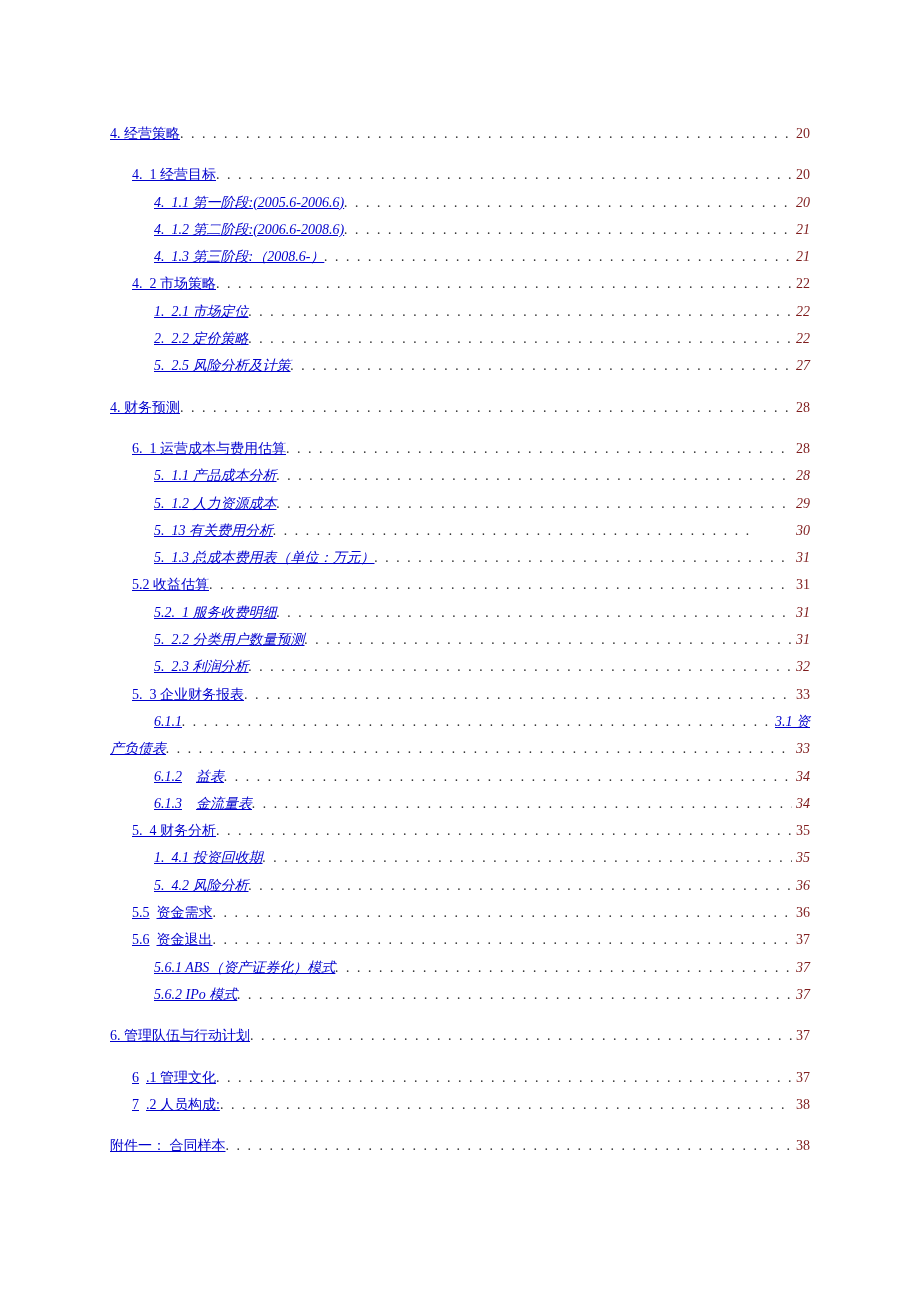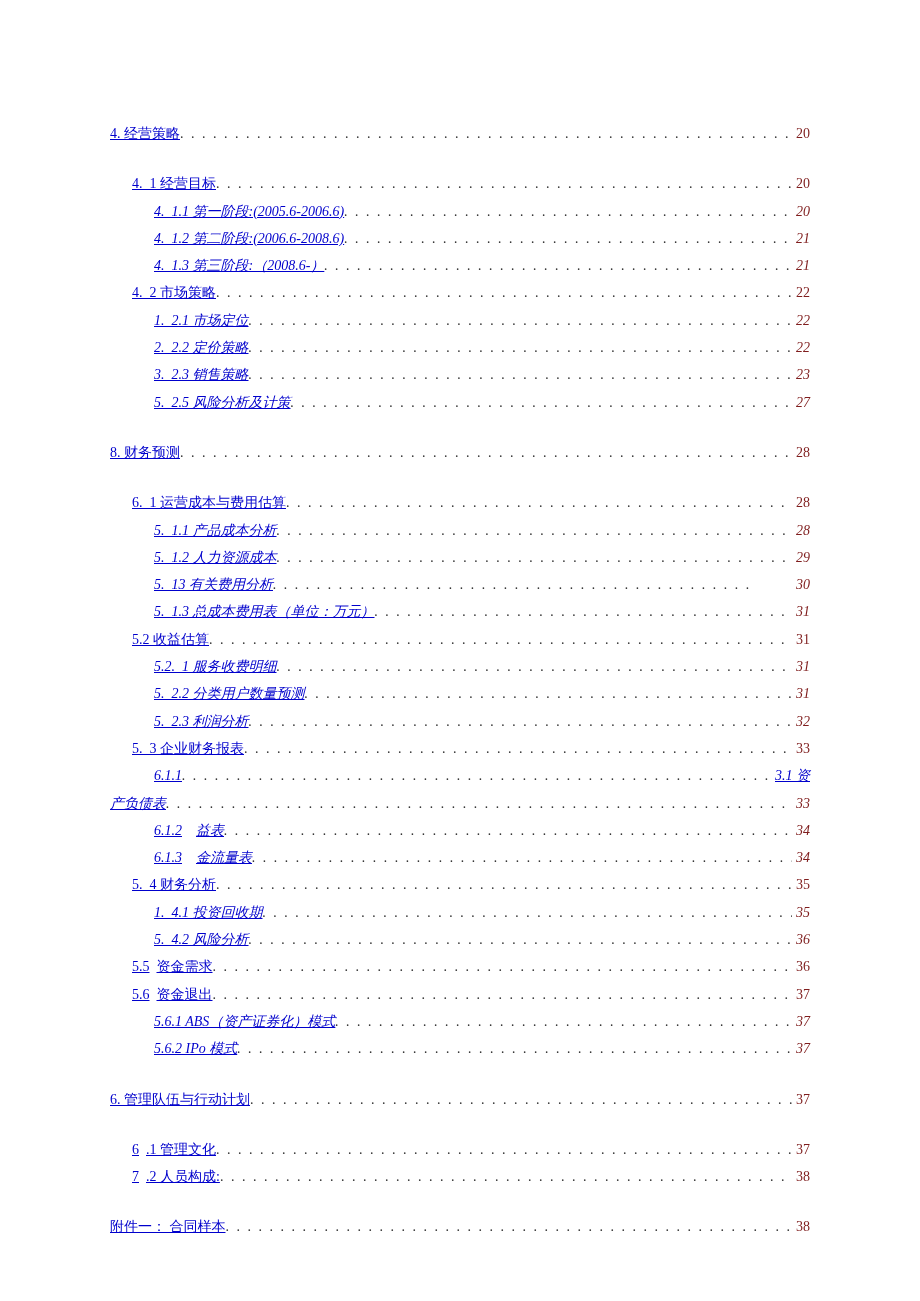--- a/index.html
+++ b/index.html
@@ -36,21 +36,21 @@
     content: ". . . . . . . . . . . . . . . . . . . . . . . . . . . . . . . . . . . . . . . . . . . . . . . . . . . . . . . . . . . . . . . . . . . . . . . . . . . . . . . . . . . . . . . . . . . . . . . . . . . . . . . . . . . . . . . . . . . . . . . . . . . . . . . . . . . . . . . . . . . . . . . . . . . . . .";
   }
   .pagenum {
     padding-left: 4px;
     color: #7f1d1d;
   }
   .lvl0 { padding-left: 0; }
   .lvl1 { padding-left: 22px; }
   .lvl2 { padding-left: 44px; }
   .italic { font-style: italic; }
-  .section-gap { margin-top: 23px; }
+  .section-gap { margin-top: 14px; }
 </style>
 </head>
 <body>
 
 <div class="page" id="toc-container">
     <div class="toc-row lvl0">
       <span class="toc-link">4. 经营策略</span>
       <span class="dots"></span>
       <span class="pagenum">20</span>
     </div>
@@ -83,31 +83,26 @@
       <span class="toc-link">1.&nbsp;&nbsp;2.1 市场定位</span>
       <span class="dots"></span>
       <span class="pagenum" style="font-style: italic;">22</span>
     </div>
     <div class="toc-row lvl2 italic">
       <span class="toc-link">2.&nbsp;&nbsp;2.2 定价策略</span>
       <span class="dots"></span>
       <span class="pagenum" style="font-style: italic;">22</span>
     </div>
     <div class="toc-row lvl2 italic">
-      <span class="toc-link">3.&nbsp;&nbsp;2.3 销售策略</span>
-      <span class="dots"></span>
-      <span class="pagenum" style="font-style: italic;">23</span>
-    </div>
-    <div class="toc-row lvl2 italic">
       <span class="toc-link">5.&nbsp;&nbsp;2.5 风险分析及计策</span>
       <span class="dots"></span>
       <span class="pagenum" style="font-style: italic;">27</span>
     </div>
     <div class="toc-row lvl0 section-gap">
-      <span class="toc-link">8. 财务预测</span>
+      <span class="toc-link">4. 财务预测</span>
       <span class="dots"></span>
       <span class="pagenum">28</span>
     </div>
     <div class="toc-row lvl1 section-gap">
       <span class="toc-link">6.&nbsp;&nbsp;1 运营成本与费用估算</span>
       <span class="dots"></span>
       <span class="pagenum">28</span>
     </div>
     <div class="toc-row lvl2 italic">
       <span class="toc-link">5.&nbsp;&nbsp;1.1 产品成本分析</span>

